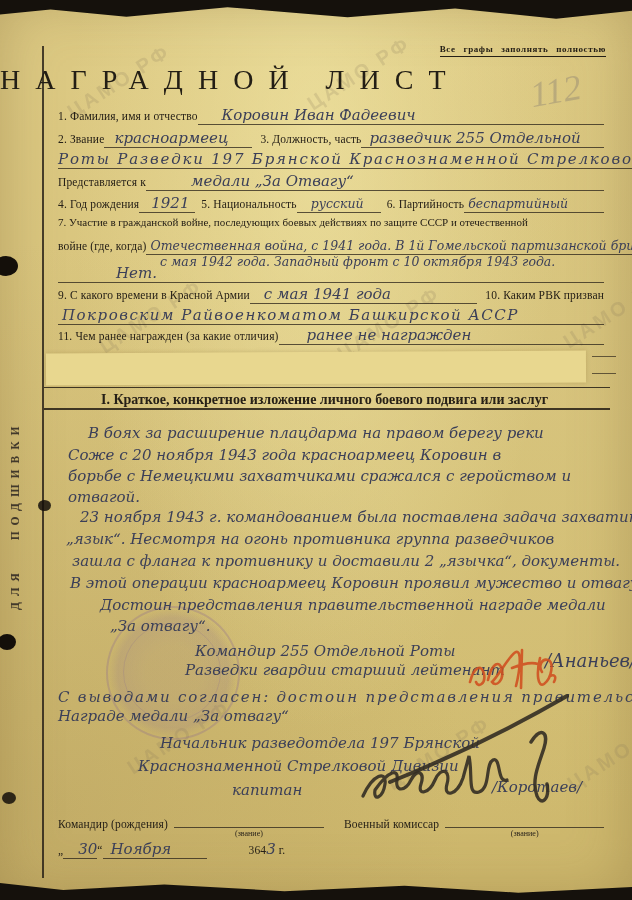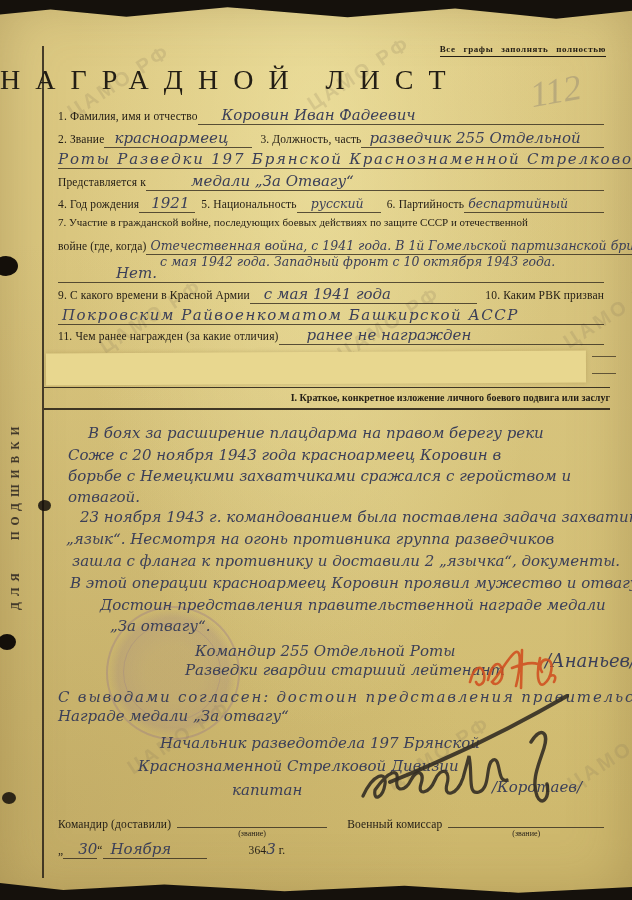--- a/index.html
+++ b/index.html
@@ -40,21 +40,21 @@
   .slot{border-bottom:1.1px solid rgba(48,40,28,.78);min-height:13px;position:relative;}
   .grow{flex:1;}
   .hand{font-family:"DejaVu Serif",serif;font-style:italic;color:#3b3f58;font-size:15px;
     white-space:nowrap;line-height:1;}
   .hand-sm{font-size:12.5px;}
   .ink{position:absolute;font-family:"DejaVu Serif",serif;font-style:italic;color:#3b3f58;
     font-size:15px;white-space:nowrap;z-index:3;line-height:1;}
   .wide{letter-spacing:1.8px;}
   
   .hr{position:absolute;left:44px;right:22px;background:rgba(36,29,20,.85);z-index:3;}
-  .sec-head{left:39px;right:22px;text-align:right;font-size:10px;font-weight:bold;z-index:3;}
+  .sec-head{left:39px;right:22px;text-align:center;font-size:14px;font-weight:bold;z-index:3;}
   .redact{left:46px;top:352px;width:540px;height:32px;background:#e8d78f;z-index:2;
     transform:rotate(-.3deg);box-shadow:0 0 4px rgba(120,95,45,.25);}
   .stub{position:absolute;height:1px;width:24px;background:rgba(48,40,28,.7);z-index:3;}
   
   .stamp{left:106px;top:606px;width:130px;height:130px;border-radius:50%;z-index:2;
     border:2px solid rgba(138,107,143,.30);
     background:radial-gradient(circle, rgba(138,107,143,.10) 30%, rgba(138,107,143,.18) 60%, rgba(0,0,0,0) 70%);}
   .stamp-inner{position:absolute;left:15px;top:15px;width:96px;height:96px;border-radius:50%;
     border:1.5px solid rgba(138,107,143,.24);}
   
@@ -186,21 +186,21 @@
   <div class="abs sig" style="left:335px;top:684px">
     <svg width="245" height="130" viewBox="0 0 245 130">
       <path d="M232,12 C180,42 120,72 55,98" stroke="#332d24" stroke-width="4" fill="none" stroke-linecap="round" opacity="0.9"></path>
       <path d="M28,112 C38,90 52,86 50,100 C48,114 38,118 40,106 C54,86 64,84 62,96 C60,108 70,108 76,96 C82,84 90,88 86,100 C82,112 94,110 100,96 C106,82 116,86 112,100 C108,114 122,112 128,94 L134,72 C138,90 132,112 144,108 C156,104 150,80 158,76 C166,72 162,100 172,96" stroke="#332d24" stroke-width="3.2" fill="none" stroke-linecap="round" opacity="0.9"></path>
       <path d="M196,58 C206,42 214,48 209,64 C204,80 196,96 202,112 C206,122 215,116 212,100" stroke="#332d24" stroke-width="3.4" fill="none" stroke-linecap="round" opacity="0.9"></path>
     </svg>
   </div>
   <div class="ink" style="left:492px;top:780px">/Коротаев/</div>
 
   <div class="row" style="top:814px">
-    <span class="plabel">Командир (доставили)</span>
+    <span class="plabel">Командир (рождения)</span>
     <span class="slot" style="flex:0 0 150px;margin:0 6px">
         <span class="zvanie">(звание)</span>
       </span>
     <span class="plabel" style="margin-left:14px">Военный комиссар</span>
     <span class="slot grow" style="margin-left:6px">
         <span class="zvanie">(звание)</span>
       </span>
   </div>
 
   <div class="row" style="top:840px">

